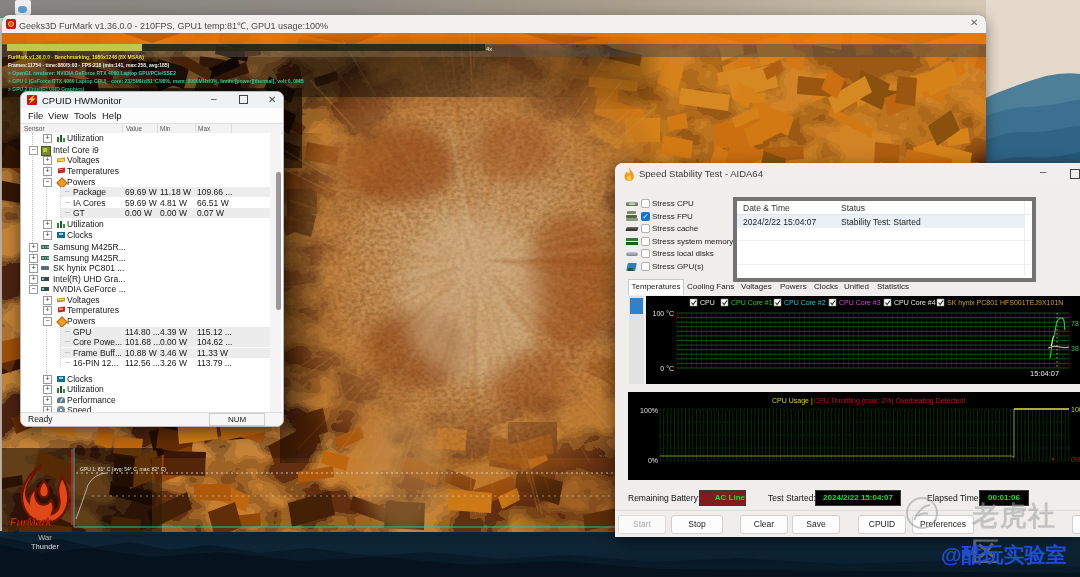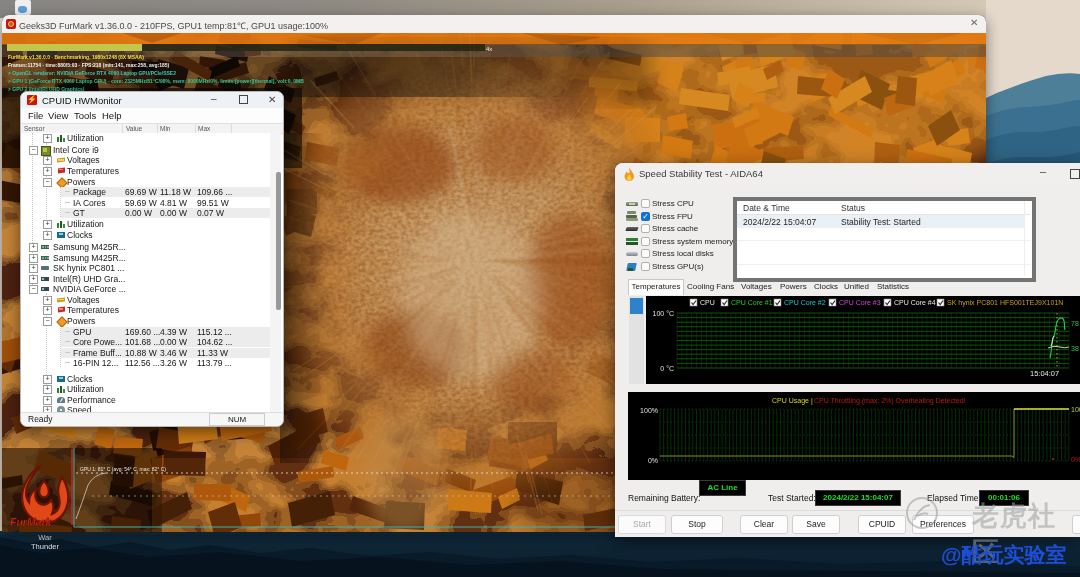--- a/index.html
+++ b/index.html
@@ -830,21 +830,21 @@
           <span class="abs" style="left:52px;top:0px;white-space:nowrap">Package</span>
           <span class="abs" style="left:104px;top:0px">69.69 W</span>
           <span class="abs" style="left:139px;top:0px">11.18 W</span>
           <span class="abs" style="left:176px;top:0px">109.66 ...</span>
         </div>
       <div class="abs" style="left:0;top:64.5px;width:249px;height:10px;">
           <span class="abs" style="left:44px;top:4px;width:5px;height:1px;background:#c8c8c8"></span>
           <span class="abs" style="left:52px;top:0px;white-space:nowrap">IA Cores</span>
           <span class="abs" style="left:104px;top:0px">59.69 W</span>
           <span class="abs" style="left:139px;top:0px">4.81 W</span>
-          <span class="abs" style="left:176px;top:0px">99.51 W</span>
+          <span class="abs" style="left:176px;top:0px">66.51 W</span>
         </div>
       <div class="abs" style="left:0;top:75px;width:249px;height:10px;">
           <span class="abs" style="left:40px;top:0;width:209px;height:10px;background:#ececec"></span>
           <span class="abs" style="left:44px;top:4px;width:5px;height:1px;background:#c8c8c8"></span>
           <span class="abs" style="left:52px;top:0px;white-space:nowrap">GT</span>
           <span class="abs" style="left:104px;top:0px">0.00 W</span>
           <span class="abs" style="left:139px;top:0px">0.00 W</span>
           <span class="abs" style="left:176px;top:0px">0.07 W</span>
         </div>
       <div class="abs" style="left:0;top:86px;width:249px;height:10px;">
@@ -927,21 +927,21 @@
           <span class="abs" style="left:22px;top:1px;width:7px;height:7px;border:1px solid #9a9a9a;background:#fff;font-size:7px;line-height:6px;text-align:center;color:#333">−</span>
           <span class="abs" style="left:36px;top:1px;width:8px;height:8px">
             <span class="abs" style="left:1px;top:1px;width:6px;height:6px;background:#f59a20;transform:rotate(45deg);border:1px solid #b06a10"></span>
           </span>
           <span class="abs" style="left:46px;top:0px;white-space:nowrap">Powers</span>
         </div>
       <div class="abs" style="left:0;top:193.5px;width:249px;height:10px;">
           <span class="abs" style="left:40px;top:0;width:209px;height:10px;background:#ececec"></span>
           <span class="abs" style="left:44px;top:4px;width:5px;height:1px;background:#c8c8c8"></span>
           <span class="abs" style="left:52px;top:0px;white-space:nowrap">GPU</span>
-          <span class="abs" style="left:104px;top:0px">169.60 ...</span>
+          <span class="abs" style="left:104px;top:0px">114.80 ...</span>
           <span class="abs" style="left:139px;top:0px">4.39 W</span>
           <span class="abs" style="left:176px;top:0px">115.12 ...</span>
         </div>
       <div class="abs" style="left:0;top:204px;width:249px;height:10px;">
           <span class="abs" style="left:40px;top:0;width:209px;height:10px;background:#ececec"></span>
           <span class="abs" style="left:44px;top:4px;width:5px;height:1px;background:#c8c8c8"></span>
           <span class="abs" style="left:52px;top:0px;white-space:nowrap">Core Powe...</span>
           <span class="abs" style="left:104px;top:0px">101.68 ...</span>
           <span class="abs" style="left:139px;top:0px">0.00 W</span>
           <span class="abs" style="left:176px;top:0px">104.62 ...</span>
@@ -1135,21 +1135,21 @@
       <text x="30" y="71" font-size="7" fill="#e0e0e0" text-anchor="end">0%</text>
       <path d="M32,64 H384 L386,65.5 386,17" stroke="#8a8a18" stroke-width="1" fill="none"></path>
       <path d="M386,17 H441" stroke="#e0e040" stroke-width="1.3" fill="none"></path>
       <text x="443" y="20" font-size="7" fill="#b8d820">100</text>
       <text x="443" y="70" font-size="7" fill="#c01818">0%</text>
       <circle cx="425" cy="67" r="1" fill="#c01818"></circle>
       </svg>
     </div>
 
     <div class="abs" style="left:13px;top:330px;color:#111;">Remaining Battery:</div>
-    <div class="abs" style="left:84px;top:317px;width:45px;height:14px;background:#000000;border:1px solid #3a3a3a;color:#19e02c;font-size:8px;text-align:center;line-height:14px;font-weight:bold;">AC Line</div>
+    <div class="abs" style="left:84px;top:327px;width:45px;height:14px;background:#7f1d1d;border:1px solid #3a3a3a;color:#19e02c;font-size:8px;text-align:right;line-height:14px;font-weight:bold;">AC Line</div>
     <div class="abs" style="left:153px;top:330px;color:#111;">Test Started:</div>
     <div class="abs" style="left:200px;top:327px;width:84px;height:14px;background:#000;border:1px solid #3a3a3a;color:#19e02c;font-size:8px;text-align:center;line-height:14px;font-weight:bold;">2024/2/22 15:04:07</div>
     <div class="abs" style="left:312px;top:330px;color:#111;">Elapsed Time:</div>
     <div class="abs" style="left:364px;top:327px;width:48px;height:14px;background:#000;border:1px solid #3a3a3a;color:#19e02c;font-size:8px;text-align:center;line-height:14px;font-weight:bold;">00:01:06</div>
 
     <div class="abs" style="left:0;top:347px;width:465px;height:1px;background:#dcdcdc;"></div>
     <div class="abs" style="left:3px;top:352px;width:46px;height:17px;background:#fbfbfb;border:1px solid #dadada;border-radius:3px;color:#a8a8a8;text-align:center;line-height:16px;">Start</div>
     <div class="abs" style="left:56px;top:352px;width:50px;height:17px;background:#fdfdfd;border:1px solid #cfcfcf;border-radius:3px;color:#222;text-align:center;line-height:16px;">Stop</div>
     <div class="abs" style="left:125px;top:352px;width:46px;height:17px;background:#fdfdfd;border:1px solid #cfcfcf;border-radius:3px;color:#222;text-align:center;line-height:16px;">Clear</div>
     <div class="abs" style="left:177px;top:352px;width:46px;height:17px;background:#fdfdfd;border:1px solid #cfcfcf;border-radius:3px;color:#222;text-align:center;line-height:16px;">Save</div>

